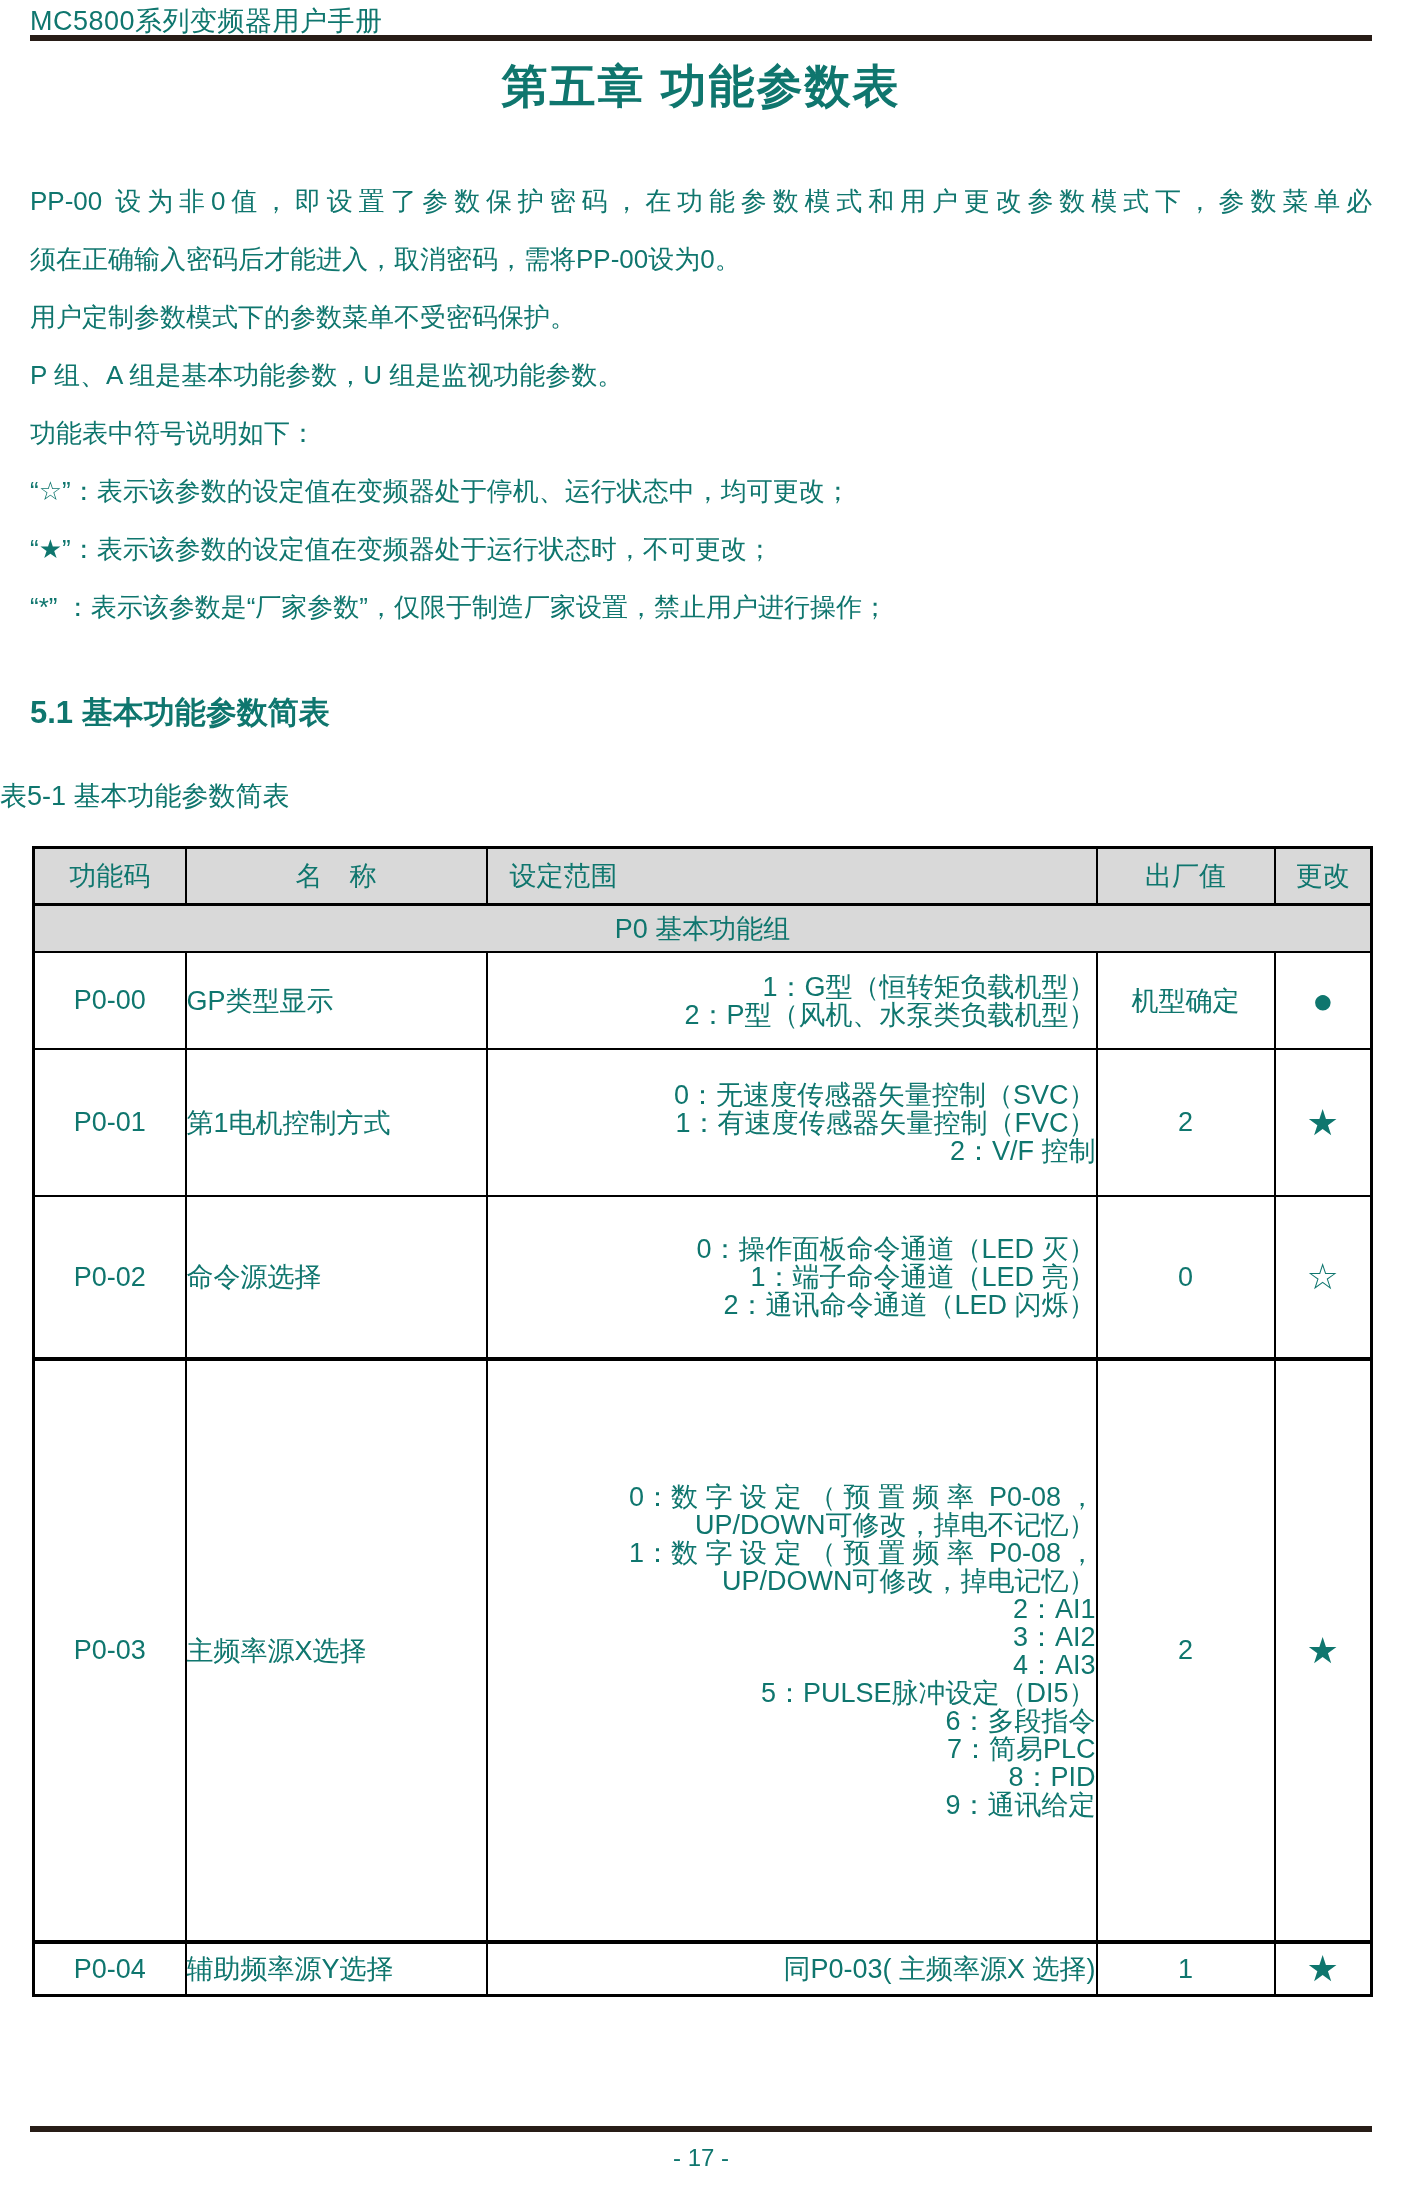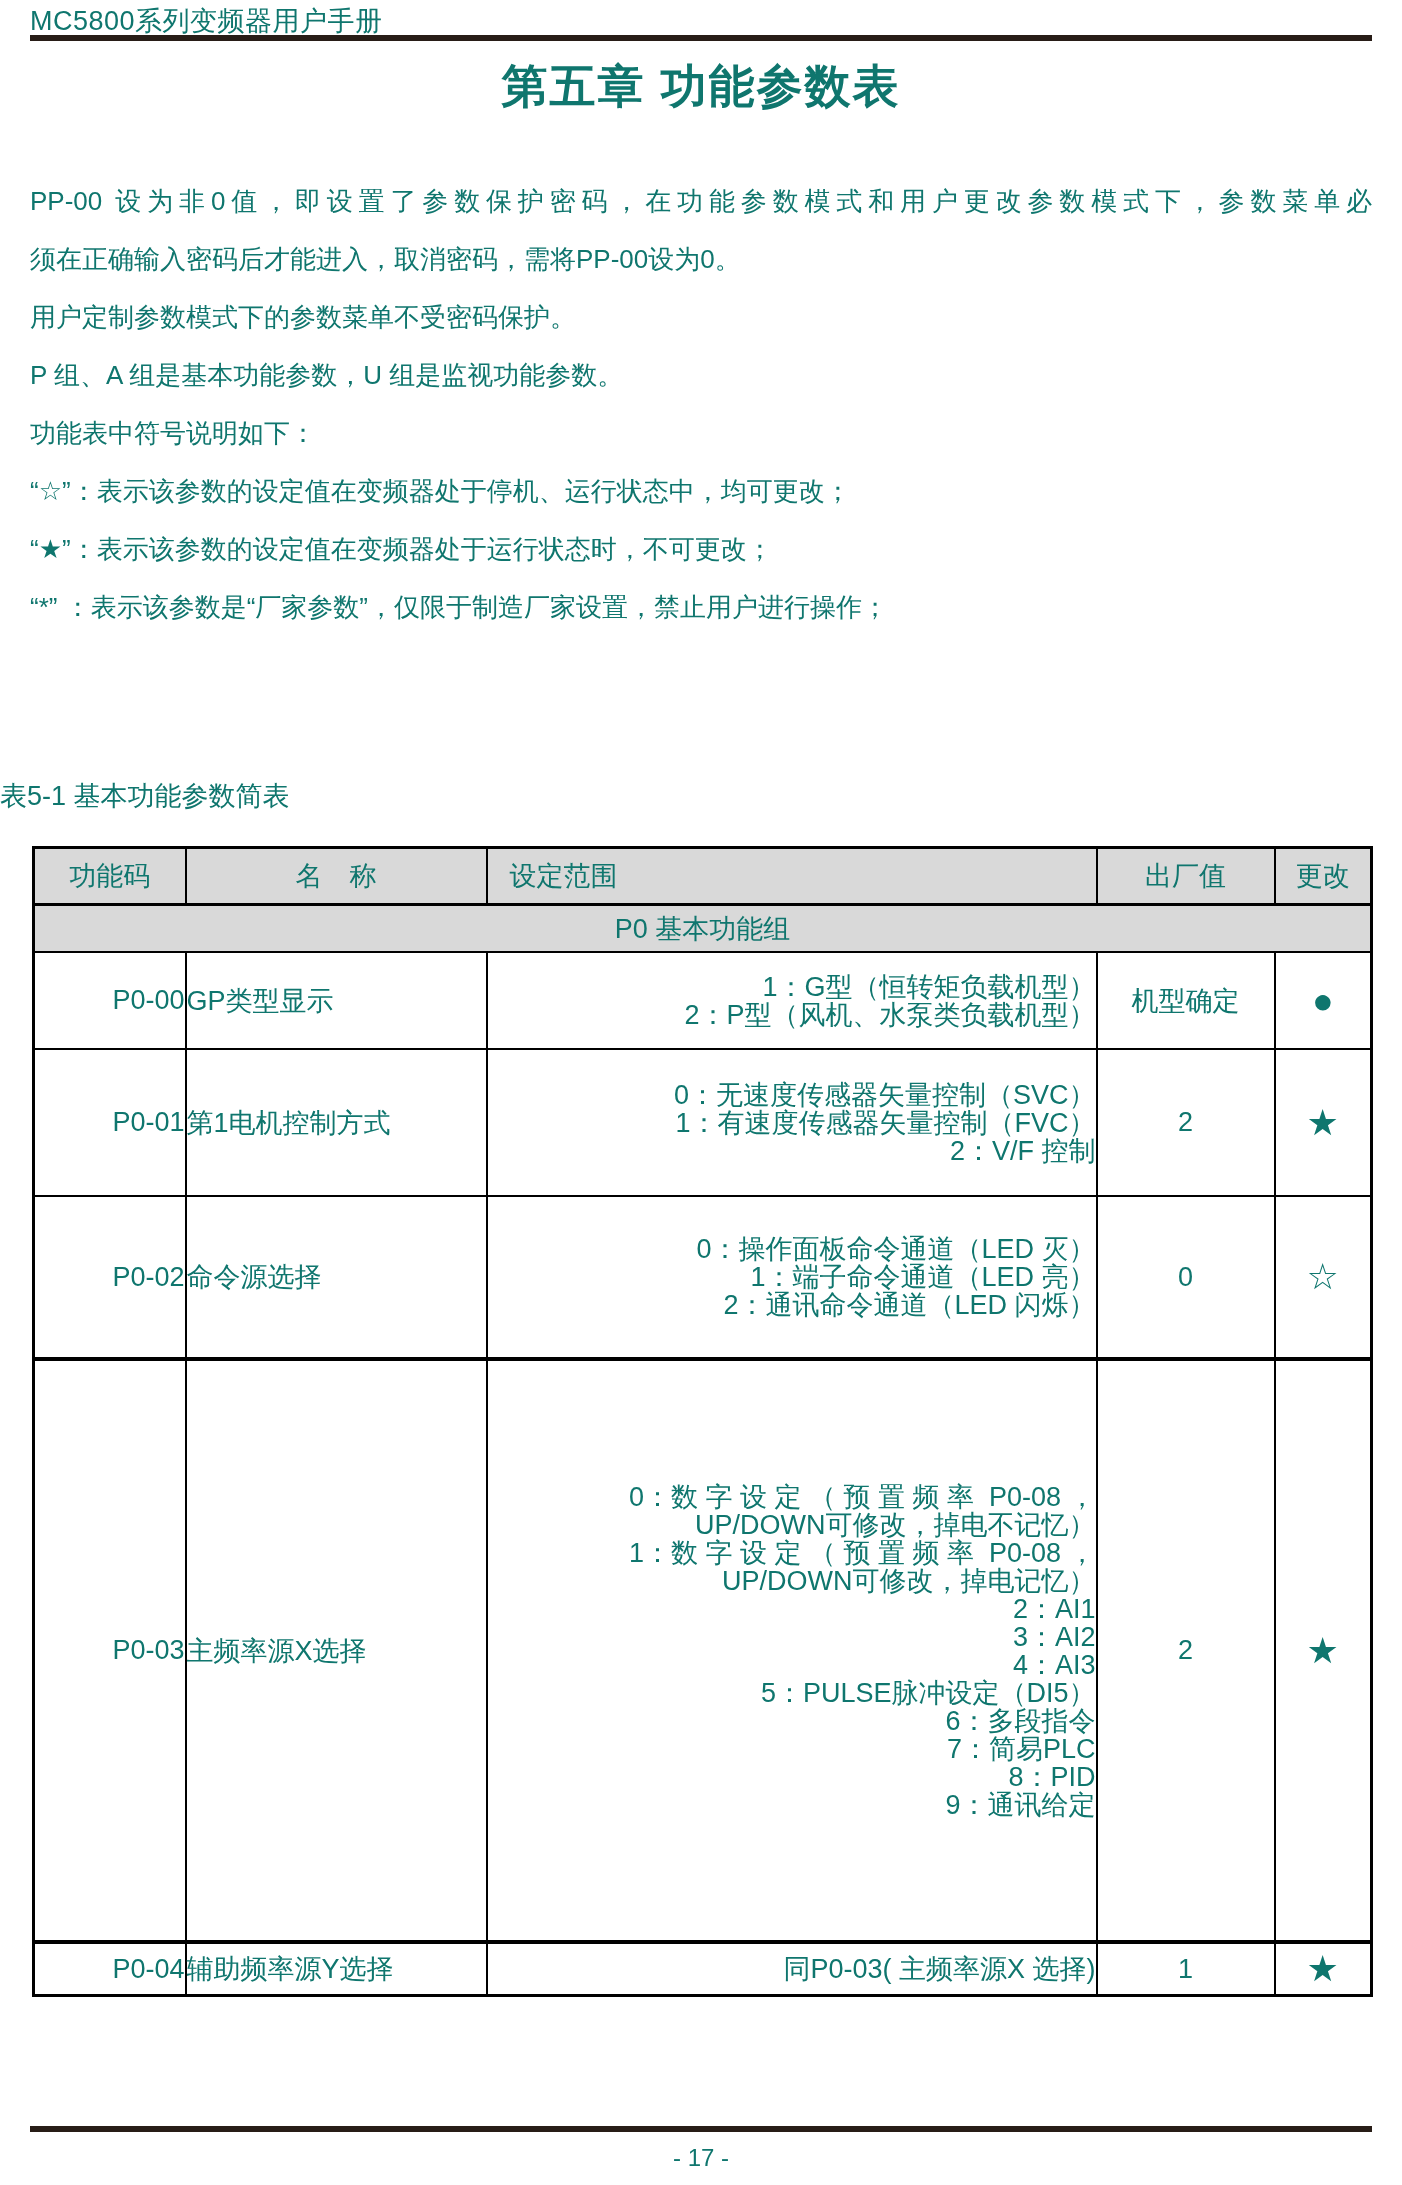--- a/index.html
+++ b/index.html
@@ -29,21 +29,21 @@
   
   .param-table {
     position:absolute; top:846px; left:32px; width:1338px;
     border-collapse:collapse; table-layout:fixed;
     border:3px solid #000000; font-size:27px;
   }
   .param-table th, .param-table td { border:2px solid #000000; padding:0; font-weight:normal; vertical-align:middle; }
   .thead-row th { height:54px; background:#d9d9d9; border-bottom:3px solid #000; text-align:center; }
   .thead-row th.h-range { text-align:left; padding-left:22px; }
   .group-row td { height:45px; background:#d9d9d9; text-align:center; }
-  .code-cell { text-align:right;margin-top:36px; }
+  .code-cell { text-align:center;margin-top:36px; }
   .name-cell { text-align:left; padding-left:20px; }
   .range-cell { text-align:right; padding:4px 10px 4px 18px; white-space:pre-wrap; line-height:28px; }
   .default-cell { text-align:center; }
   .change-cell { text-align:center; font-size:36px; }
   .r0 td { height:95px; }
   .r1 td { height:145px; }
   .r2 td { height:160px; }
   .r3 td { height:579px; }
   .r4 td { height:50px; }
   .thick-top td { border-top:4px solid #000000; }
@@ -66,20 +66,21 @@
     <span class="line line-justify">PP-00 设为非0值，即设置了参数保护密码，在功能参数模式和用户更改参数模式下，参数菜单必</span>
     <span class="line">须在正确输入密码后才能进入，取消密码，需将PP-00设为0。</span>
     <span class="line">用户定制参数模式下的参数菜单不受密码保护。</span>
     <span class="line">P 组、A 组是基本功能参数，U 组是监视功能参数。</span>
     <span class="line">功能表中符号说明如下：</span>
     <span class="line">“☆”：表示该参数的设定值在变频器处于停机、运行状态中，均可更改；</span>
     <span class="line">“★”：表示该参数的设定值在变频器处于运行状态时，不可更改；</span>
     <span class="line">“*” ：表示该参数是“厂家参数”，仅限于制造厂家设置，禁止用户进行操作；</span>
   </div>
 
+  <div class="section-heading">5.1 基本功能参数简表</div>
   <div class="table-caption">表5-1  基本功能参数简表</div>
 
   <table class="param-table">
     <colgroup>
       <col style="width:152px">
       <col style="width:301px">
       <col style="width:610px">
       <col style="width:178px">
       <col style="width:97px">
     </colgroup>

